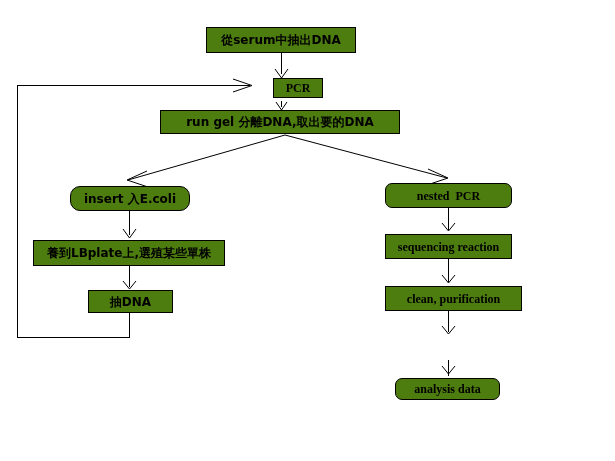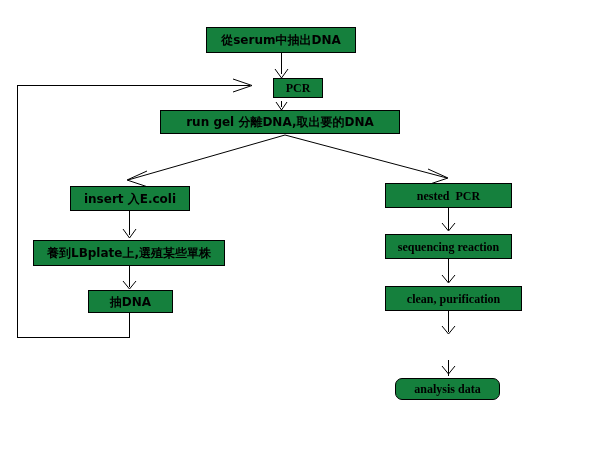--- a/index.html
+++ b/index.html
@@ -12,21 +12,21 @@
     width: 615px;
     height: 461px;
     background: #ffffff;
     overflow: hidden;
     font-family: "Liberation Serif", "DejaVu Serif", serif;
   }
   .node {
     position: absolute;
     box-sizing: border-box;
     border: 1px solid #000000;
-    background: #15803d;
+    background: #4d7c0f;
     color: #000000;
     font-weight: bold;
     font-size: 12px;
     line-height: 1;
     display: flex;
     align-items: center;
     justify-content: center;
     white-space: pre;
     letter-spacing: 0px;
     z-index: 3;
@@ -58,27 +58,27 @@
 <body>
 
 <div id="canvas">
 
   <div class="node cjk" style="left:206px; top:27px; width:150px; height:26px;">從serum中抽出DNA</div>
 
   <div class="node" style="left:273px; top:78px; width:50px; height:20px;">PCR</div>
 
   <div class="node cjk" style="left:160px; top:110px; width:240px; height:24px;">run gel 分離DNA,取出要的DNA</div>
 
-  <div class="node cjk" style="left:70px; top:186px; width:120px; height:25px;">insert 入E.coli</div>
+  <div class="node cjk" style="left:70px; top:186px; width:120px; height:25px;border-radius:10px;">insert 入E.coli</div>
 
   <div class="node cjk" style="left:33px; top:240px; width:192px; height:26px;">養到LBplate上,選殖某些單株</div>
 
   <div class="node cjk" style="left:88px; top:290px; width:85px; height:23px;">抽DNA</div>
 
-  <div class="node" style="left:385px; top:183px; width:127px; height:25px;">nested  PCR</div>
+  <div class="node" style="left:385px; top:183px; width:127px; height:25px;border-radius:7px;">nested  PCR</div>
 
   <div class="node" style="left:385px; top:234px; width:127px; height:25px;">sequencing reaction</div>
 
   <div class="node" style="left:385px; top:286px; width:137px; height:25px;">clean, purification</div>
 
 
   <div class="node" style="left:395px; top:378px; width:105px; height:22px;border-radius:7px;">analysis data</div>
 
   <div class="conn vline" style="left:281px; top:53px; height:21px;"></div>
   <svg class="arrowhead" style="left:274px; top:68px;" width="15" height="12">

